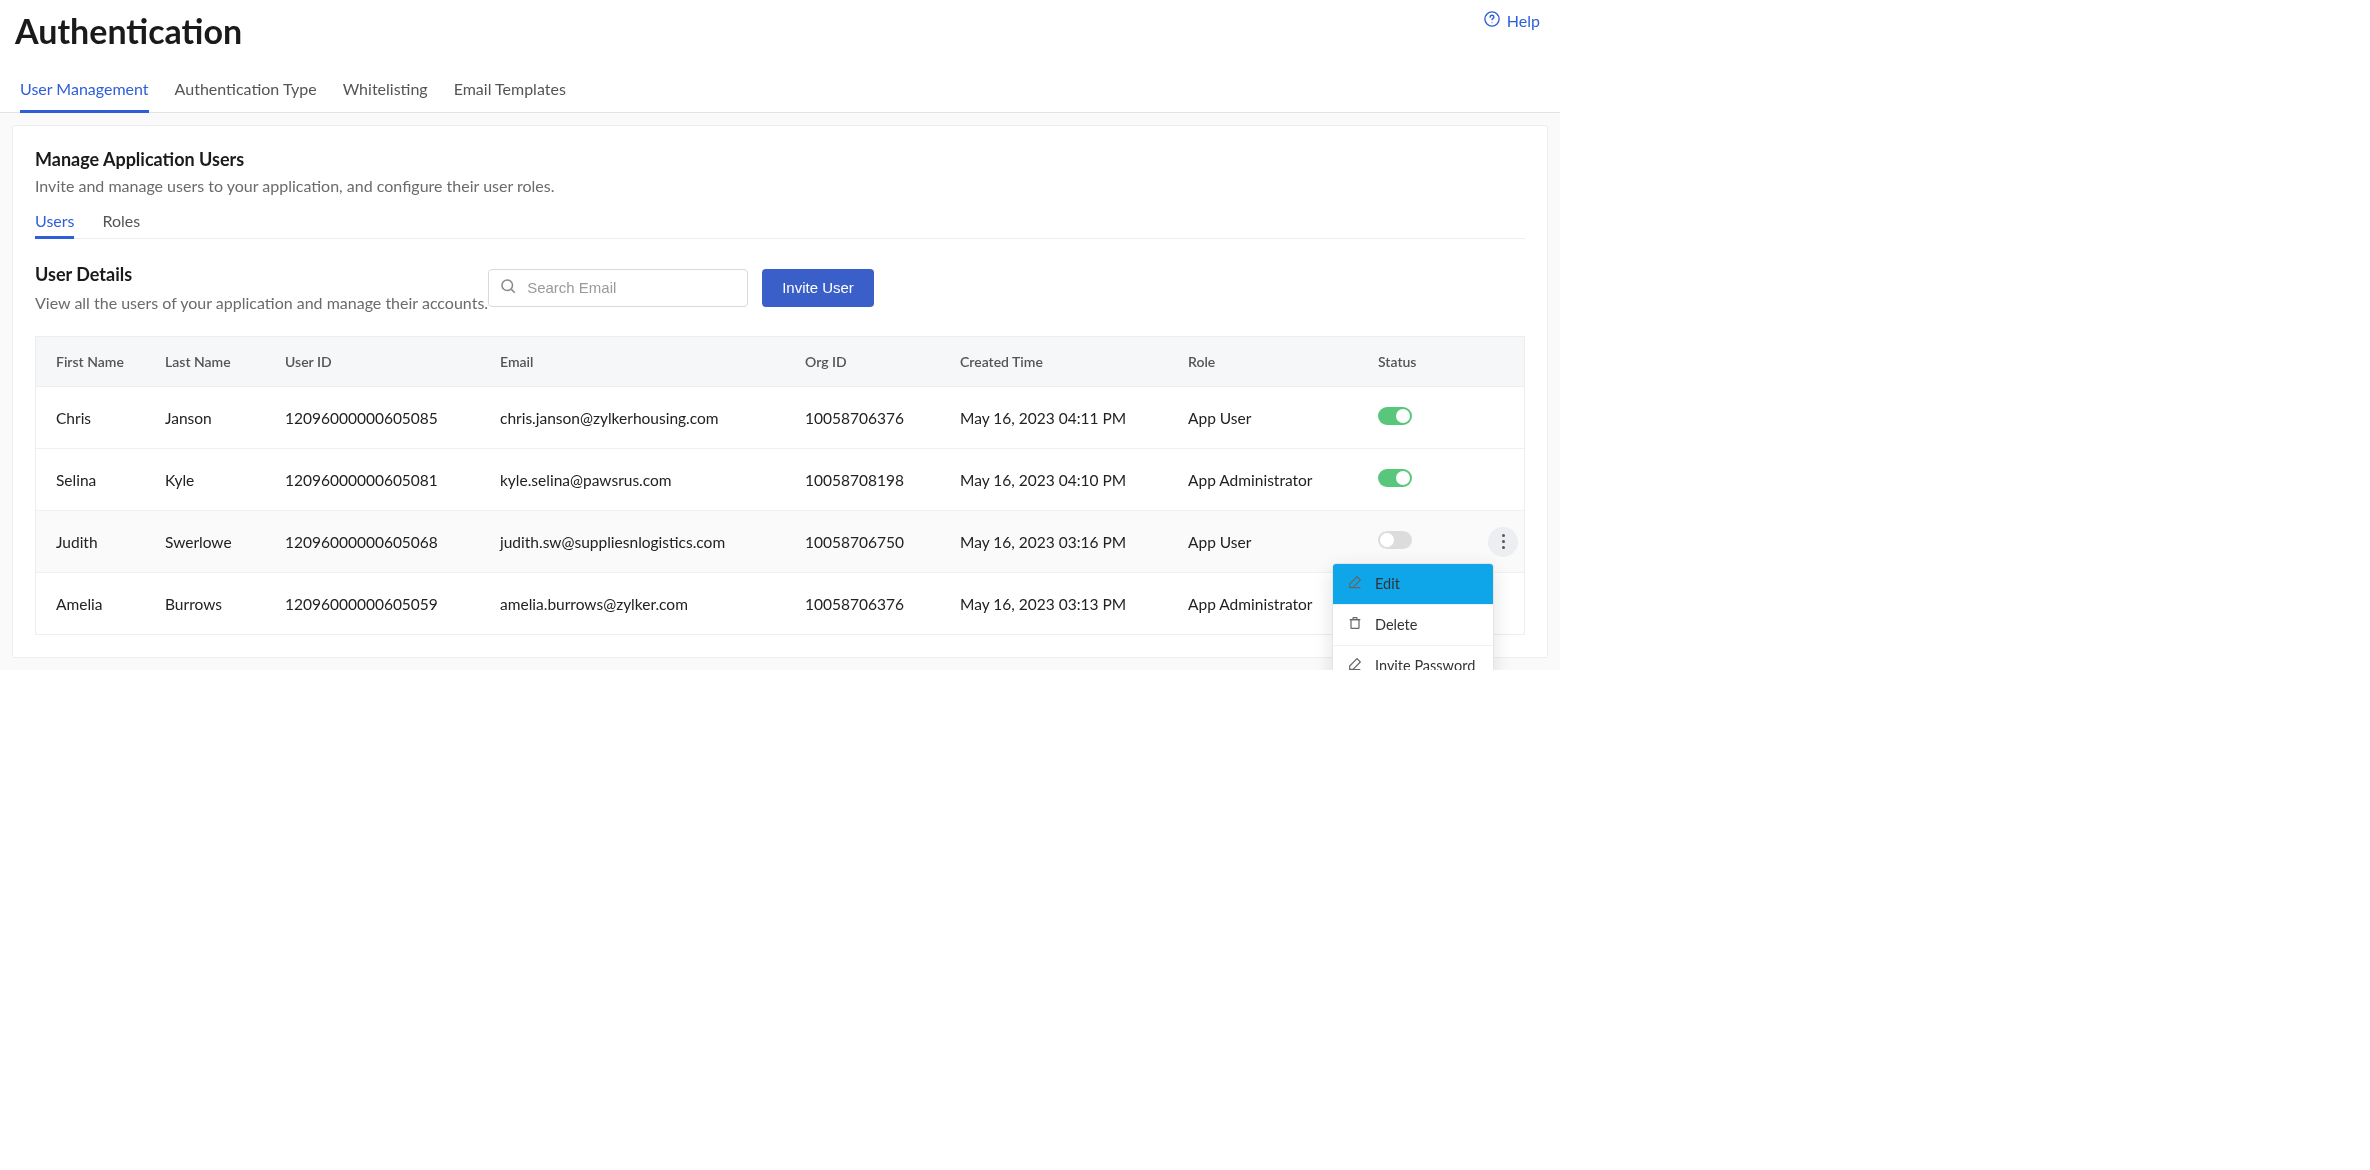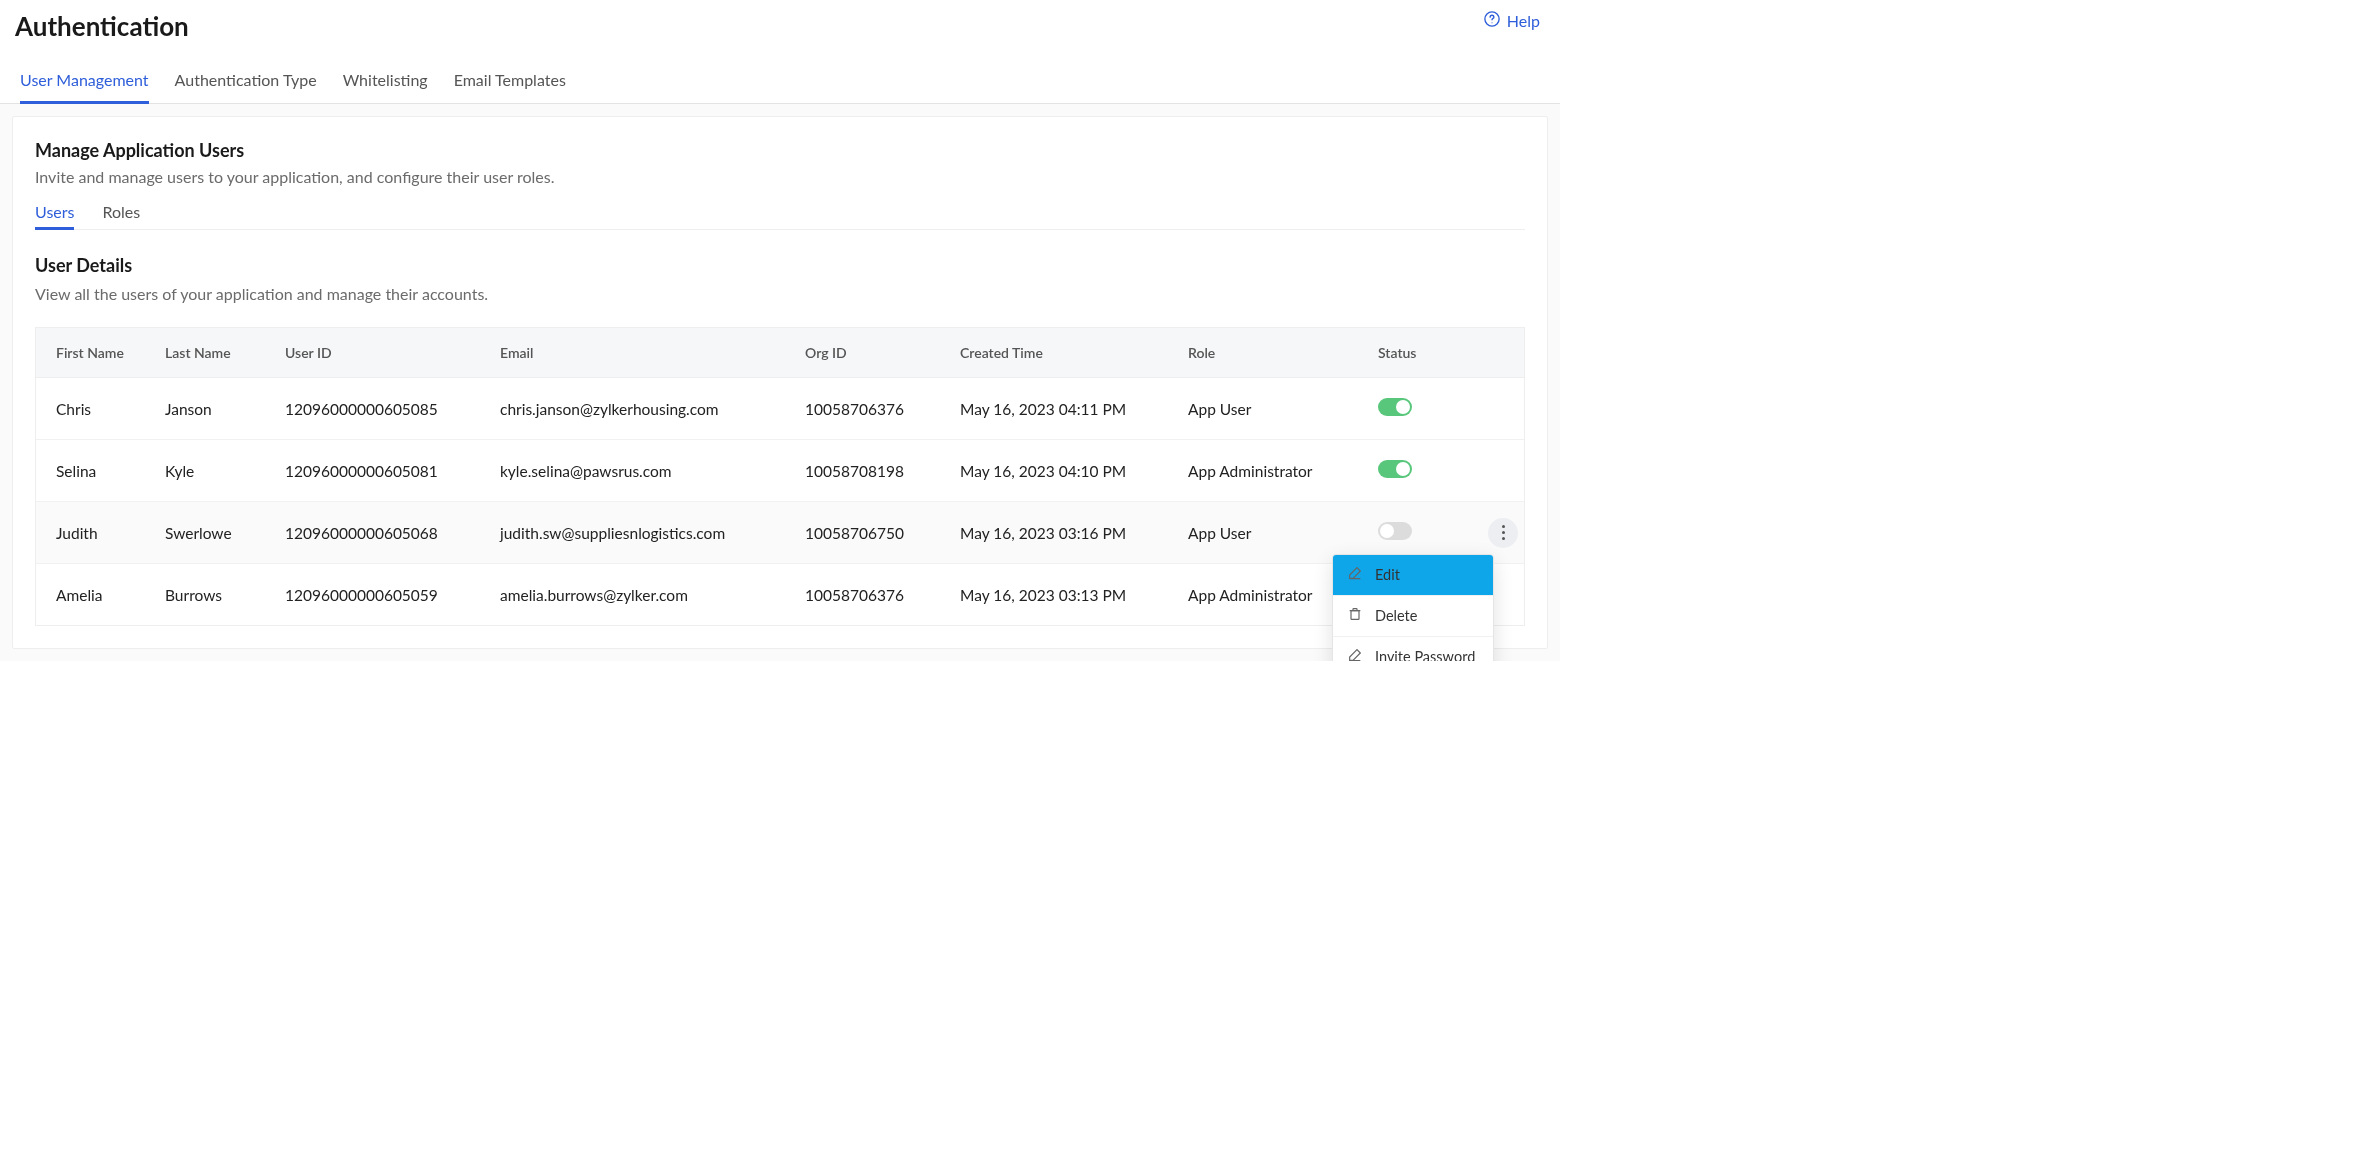--- a/index.html
+++ b/index.html
@@ -10,21 +10,21 @@
     font-size: 16px;
     width: 1560px;
   }
   .page-header {
     display: flex;
     align-items: flex-start;
     justify-content: space-between;
     padding: 10px 20px 0 15px;
   }
   .page-title {
-    font-size: 26px;
+    font-size: 34px;
     font-weight: 700;
     color: #1a1a1a;
   }
   .help-link {
     color: #2e5ed9;
     display: flex;
     align-items: center;
     gap: 6px;
     font-size: 16px;
     cursor: pointer;
@@ -279,20 +279,32 @@
 
     <div class="inner-tabs" id="inner-tabs">
         <div class="inner-tab active">Users</div>
         <div class="inner-tab">Roles</div>
       </div>
 
     <div class="section-bar">
       <div>
         <div class="section-title">User Details</div>
         <div class="section-sub">View all the users of your application and manage their accounts.</div>
+      </div>
+      <div class="section-actions">
+        <div class="search-wrap">
+          <span>
+            <svg viewBox="0 0 24 24" fill="none" stroke="currentColor" stroke-width="2">
+              <circle cx="11" cy="11" r="7"></circle>
+                <line x1="21" y1="21" x2="16.5" y2="16.5"></line>
+            </svg>
+          </span>
+          <input type="text" placeholder="Search Email" style="">
+        </div>
+        <button class="btn-primary">Invite User</button>
       </div>
     </div>
 
     <table class="table">
       <colgroup>
         <col class="c-first">
           <col class="c-last">
           <col class="c-uid">
           <col class="c-email">
         <col class="c-org">

